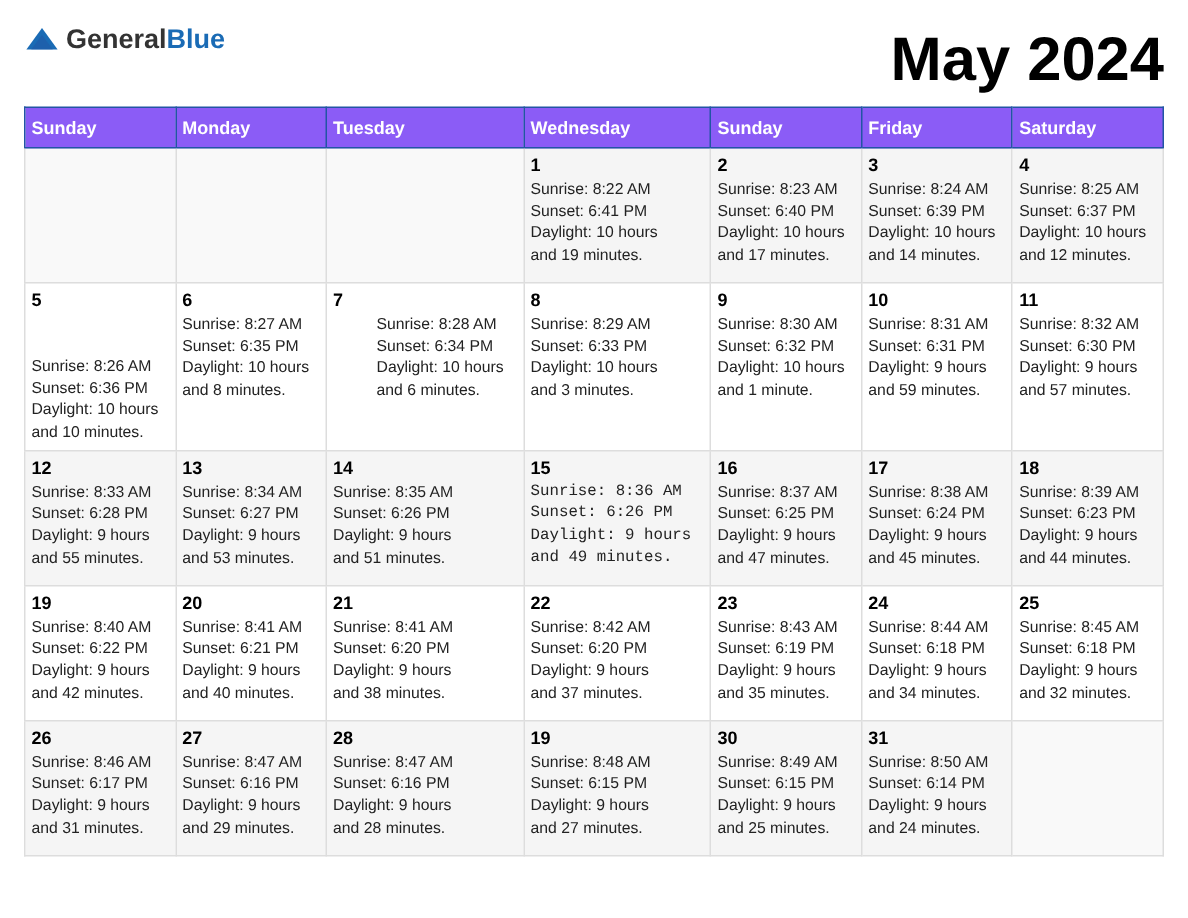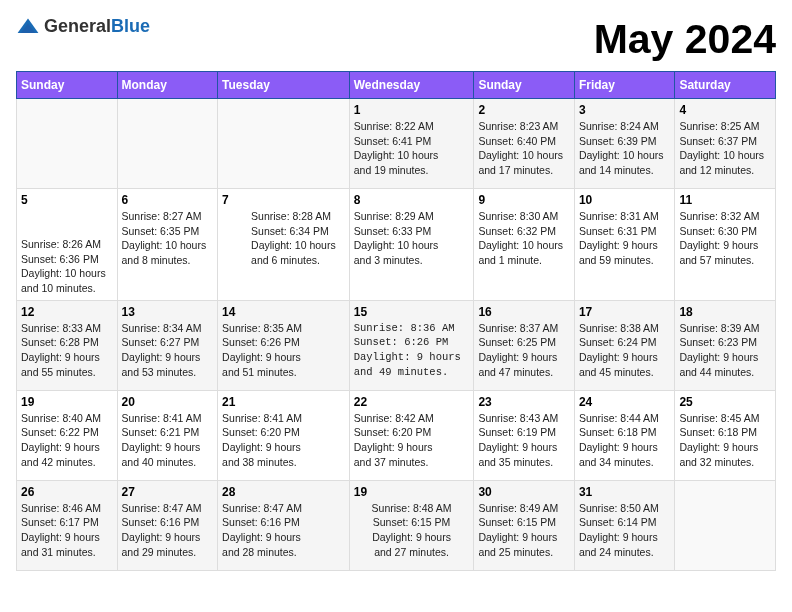--- a/index.html
+++ b/index.html
@@ -329,21 +329,21 @@
         </td>
         <td>
           <span class="day-num">28</span>
           <div class="day-info" style="white-space: pre-line;">Sunrise: 8:47 AM
 Sunset: 6:16 PM
 Daylight: 9 hours
 and 28 minutes.</div>
         </td>
         <td>
           <span class="day-num">19</span>
-          <div class="day-info" style="white-space: pre-line; text-align: center;">Sunrise: 8:48 AM
+          <div class="day-info" style="white-space: pre-line;">Sunrise: 8:48 AM
 Sunset: 6:15 PM
 Daylight: 9 hours
 and 27 minutes.</div>
         </td>
         <td>
           <span class="day-num">30</span>
           <div class="day-info" style="white-space: pre-line;">Sunrise: 8:49 AM
 Sunset: 6:15 PM
 Daylight: 9 hours
 and 25 minutes.</div>

